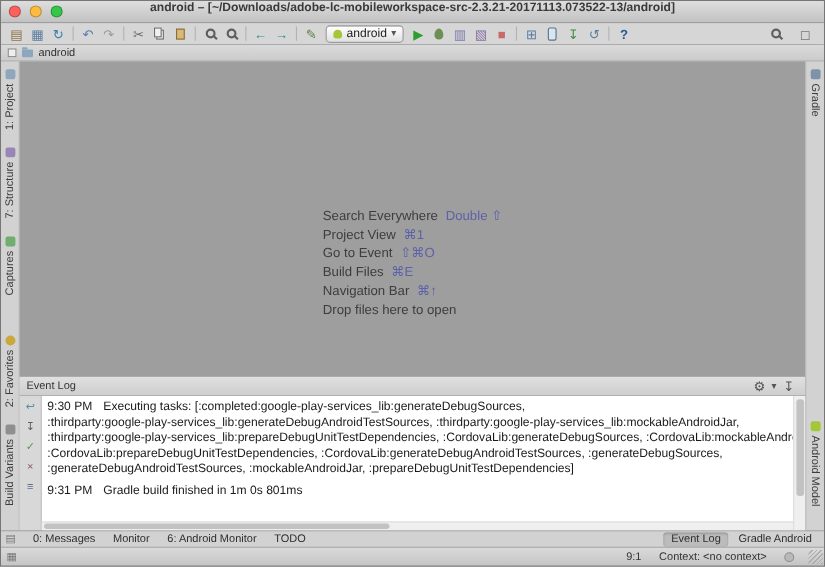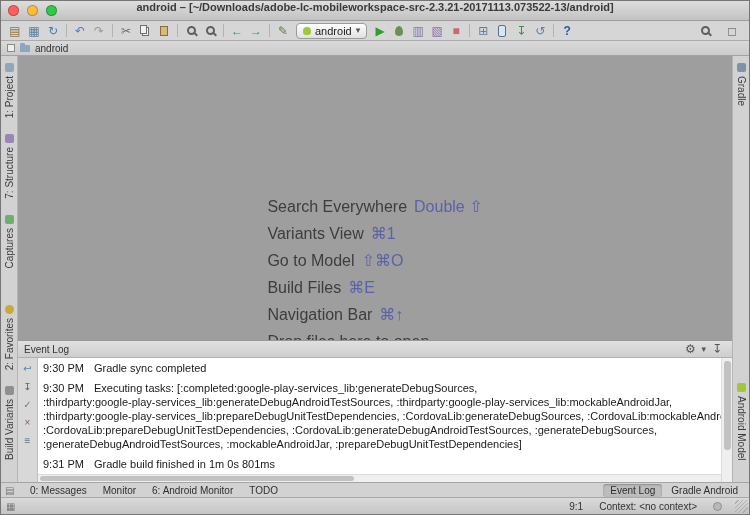--- a/index.html
+++ b/index.html
@@ -79,21 +79,21 @@
   [data-icon="build-variants"]{background:#8f8f8f}
   [data-icon="gradle"]{background:#7d94a8}
   [data-icon="android-model"]{background:#a4c639}
   .stripe-label{font-size:10px;color:#3c3c3c;white-space:nowrap}
   .left .stripe-label{writing-mode:vertical-rl;transform:rotate(180deg)}
   .right .stripe-label{writing-mode:vertical-rl}
 
   .center{flex:1;display:flex;flex-direction:column;min-width:0}
   .editor{flex:1;background:#9e9e9e;display:flex;justify-content:center;overflow:hidden}
   .shortcuts{margin-top:130px}
-  .shortcut-line{font-size:16px;line-height:13px;margin:14px 0;color:#3d3d3d;white-space:nowrap}
+  .shortcut-line{font-size:12px;line-height:13px;margin:4px 0;color:#3d3d3d;white-space:nowrap}
   .sh-keys{color:#5b62a9;margin-left:7px}
   .sh-keys:empty{margin:0}
 
   
   .eventlog{flex:0 0 140px;display:flex;flex-direction:column;background:#fff;border-top:1px solid #989898}
   .el-header{flex:0 0 17px;background:linear-gradient(#e0e0e0,#cecece);border-bottom:1px solid #b0b0b0;
     display:flex;align-items:center;padding:0 6px}
   .el-title{font-size:10px;color:#333}
   .el-hactions{margin-left:auto;display:flex;align-items:center;gap:2px}
   .el-body{flex:1;display:flex;min-height:0}
@@ -248,25 +248,25 @@
     <div class="center">
 
       <div class="editor">
         <div class="shortcuts">
 
             <div class="shortcut-line">
               <span class="sh-label">Search Everywhere</span><span class="sh-keys">Double ⇧</span>
             </div>
 
             <div class="shortcut-line">
-              <span class="sh-label">Variants View</span><span class="sh-keys">⌘1</span>
-            </div>
-
-            <div class="shortcut-line">
-              <span class="sh-label">Go to Model</span><span class="sh-keys">⇧⌘O</span>
+              <span class="sh-label">Project View</span><span class="sh-keys">⌘1</span>
+            </div>
+
+            <div class="shortcut-line">
+              <span class="sh-label">Go to Event</span><span class="sh-keys">⇧⌘O</span>
             </div>
 
             <div class="shortcut-line">
               <span class="sh-label">Build Files</span><span class="sh-keys">⌘E</span>
             </div>
 
             <div class="shortcut-line">
               <span class="sh-label">Navigation Bar</span><span class="sh-keys">⌘↑</span>
             </div>
 
@@ -289,23 +289,20 @@
           <div class="el-tools">
             <span class="elt elt-wrap"></span>
             <span class="elt elt-scroll"></span>
             <span class="elt elt-read"></span>
             <span class="elt elt-clear"></span>
             <span class="elt elt-filter"></span>
           </div>
           <div class="el-contentwrap">
             <div class="el-content">
 
-                <div class="el-line" data-first="true">
-                  <span class="el-time">9:30 PM</span><span class="el-text">Gradle sync completed</span>
-                </div>
 
                 <div class="el-line" data-first="true">
                   <span class="el-time">9:30 PM</span><span class="el-text">Executing tasks: [:completed:google-play-services_lib:generateDebugSources,</span>
                 </div>
 
                 <div class="el-line" data-first="false">
                   <span class="el-time"></span><span class="el-text">:thirdparty:google-play-services_lib:generateDebugAndroidTestSources, :thirdparty:google-play-services_lib:mockableAndroidJar,</span>
                 </div>
 
                 <div class="el-line" data-first="false">

